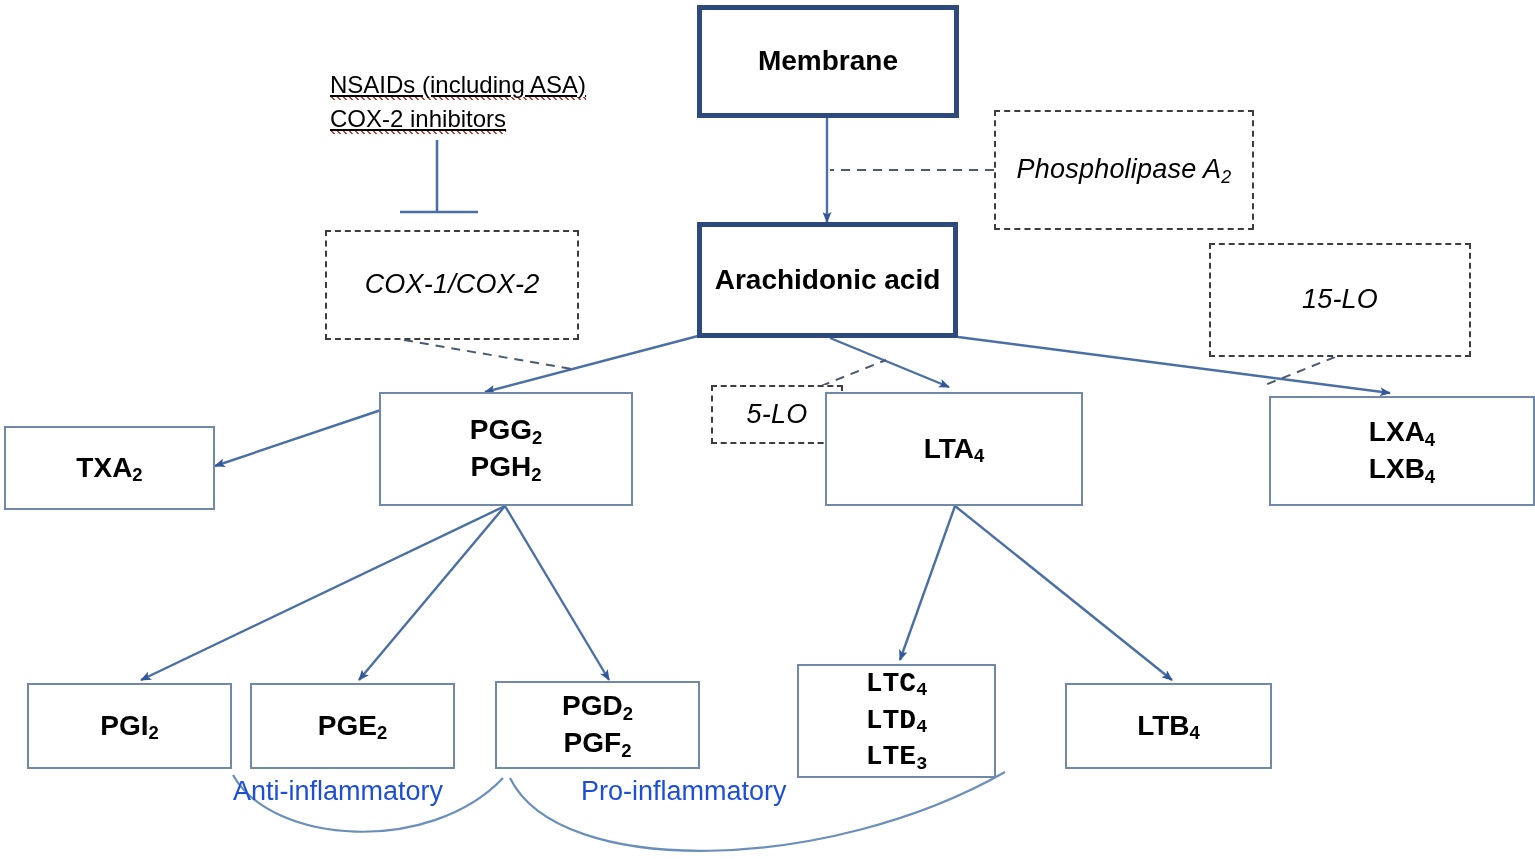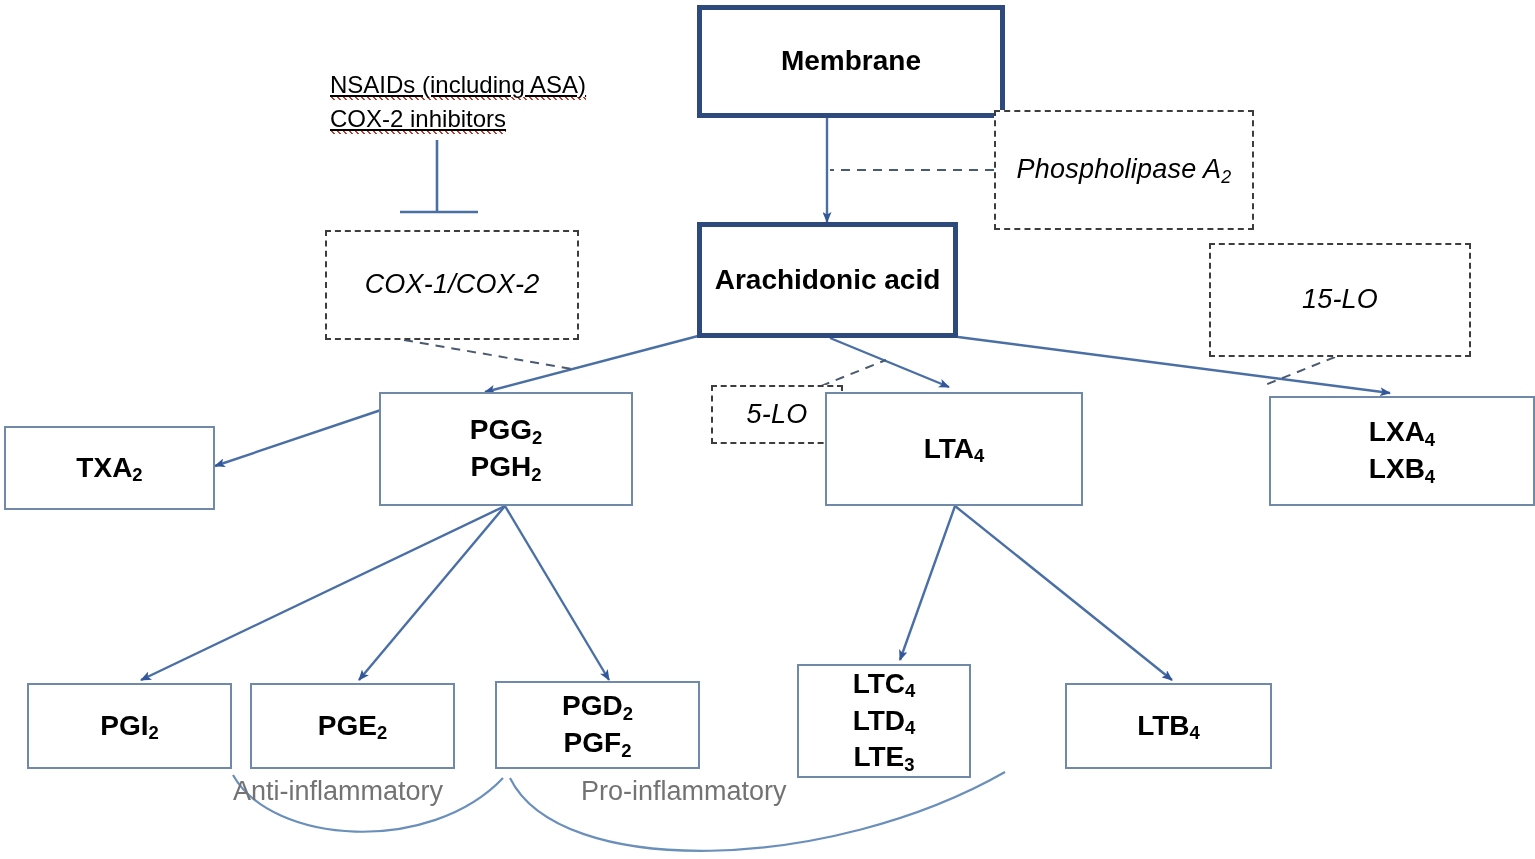--- a/index.html
+++ b/index.html
@@ -78,21 +78,21 @@
     border-bottom: 0px;
     background-repeat: repeat-x;
     background-position: bottom left;
     background-size: 6px 3px;
     background-image: linear-gradient(45deg, transparent 40%, #c0392b 40%, #c0392b 60%, transparent 60%);
     padding-bottom: 2px;
   }
   .brace-label {
     position: absolute;
     font-size: 27px;
-    color: #737373;
+    color: #1d4ed8;
     white-space: nowrap;
     z-index: 4;
   }
 </style>
 </head>
 <body>
 
 <div id="canvas">
 
   <svg class="edges" viewBox="0 0 1535 859" xmlns="http://www.w3.org/2000/svg">
@@ -127,21 +127,21 @@
     <line x1="505" y1="506" x2="359" y2="680" stroke="#4a6fa5" stroke-width="2.4" marker-end="url(#arw)"></line>
     <line x1="505" y1="506" x2="609" y2="680" stroke="#4a6fa5" stroke-width="2.4" marker-end="url(#arw)"></line>
 
     <line x1="955" y1="506" x2="900" y2="660" stroke="#4a6fa5" stroke-width="2.4" marker-end="url(#arw)"></line>
     <line x1="955" y1="506" x2="1172" y2="680" stroke="#4a6fa5" stroke-width="2.4" marker-end="url(#arw)"></line>
 
     <path d="M233,775 C 272,845 430,855 503,778" fill="none" stroke="#6b8fbb" stroke-width="2.2"></path>
     <path d="M510,778 C 560,880 830,872 1005,772" fill="none" stroke="#6b8fbb" stroke-width="2.2"></path>
   </svg>
 
-  <div class="node solid-thick" style="left:697px; top:5px; width:308px; height:113px;">
+  <div class="node solid-thick" style="left:697px; top:5px; width:262px; height:113px;">
     <div class="line">Membrane</div>
   </div>
 
   <div class="node solid-thick" style="left:697px; top:222px; width:261px; height:116px;">
     <div class="line">Arachidonic acid</div>
   </div>
 
   <div class="node dashed enzyme" style="left:994px; top:110px; width:260px; height:120px;">
     <div class="line"><span>Phospholipase A</span><sub>2</sub></div>
   </div>
@@ -182,21 +182,21 @@
 
   <div class="node solid-thin" style="left:250px; top:683px; width:205px; height:86px;">
     <div class="line"><span>PGE</span><sub>2</sub></div>
   </div>
 
   <div class="node solid-thin" style="left:495px; top:681px; width:205px; height:88px;">
     <div class="line"><span>PGD</span><sub>2</sub></div>
     <div class="line"><span>PGF</span><sub>2</sub></div>
   </div>
 
-  <div class="node solid-thin" style="left:797px; top:664px; width:174px; height:114px;">
+  <div class="node solid-thin" style="left:797px; top:664px; width:199px; height:114px;font-family:Liberation Mono, monospace;">
     <div class="line"><span>LTC</span><sub>4</sub></div>
     <div class="line"><span>LTD</span><sub>4</sub></div>
     <div class="line"><span>LTE</span><sub>3</sub></div>
   </div>
 
   <div class="node solid-thin" style="left:1065px; top:683px; width:207px; height:86px;">
     <div class="line"><span>LTB</span><sub>4</sub></div>
   </div>
 
   <div class="freetext" style="left:330px; top:68px;">

